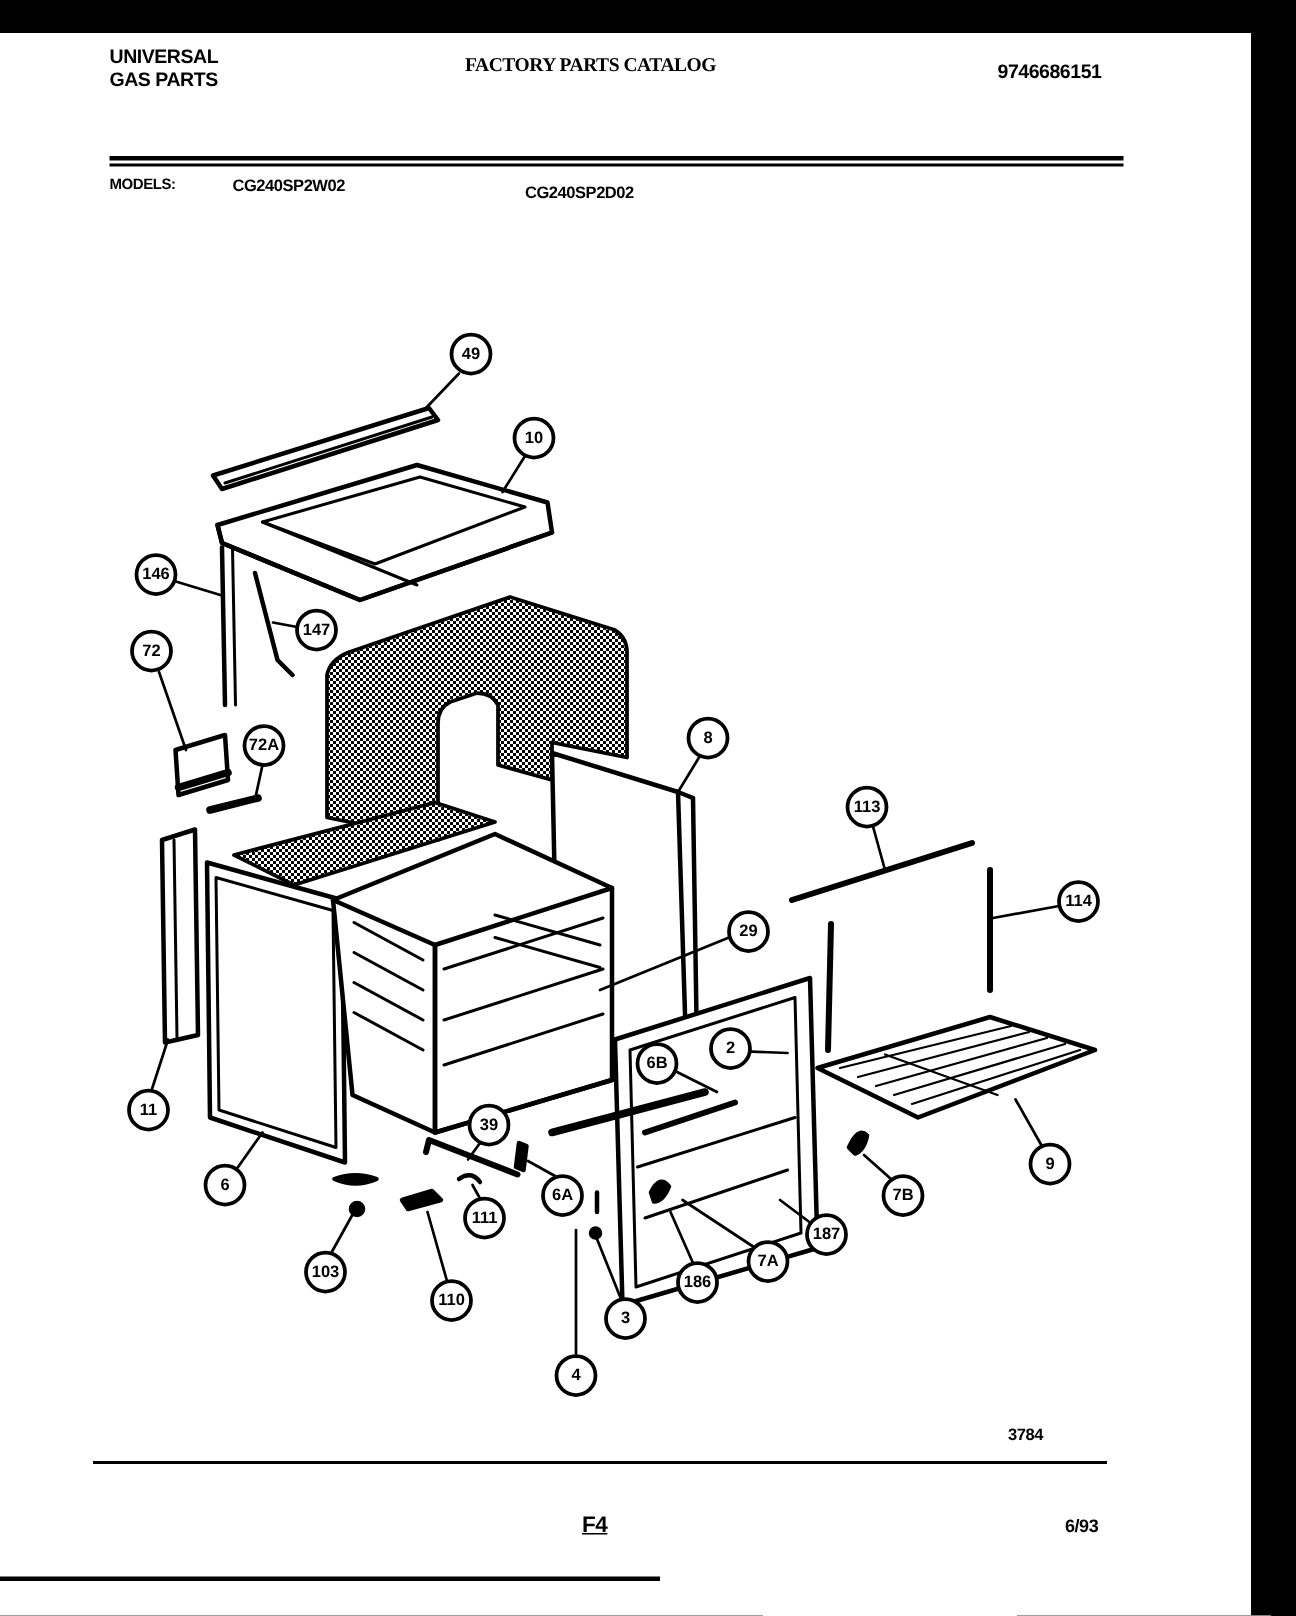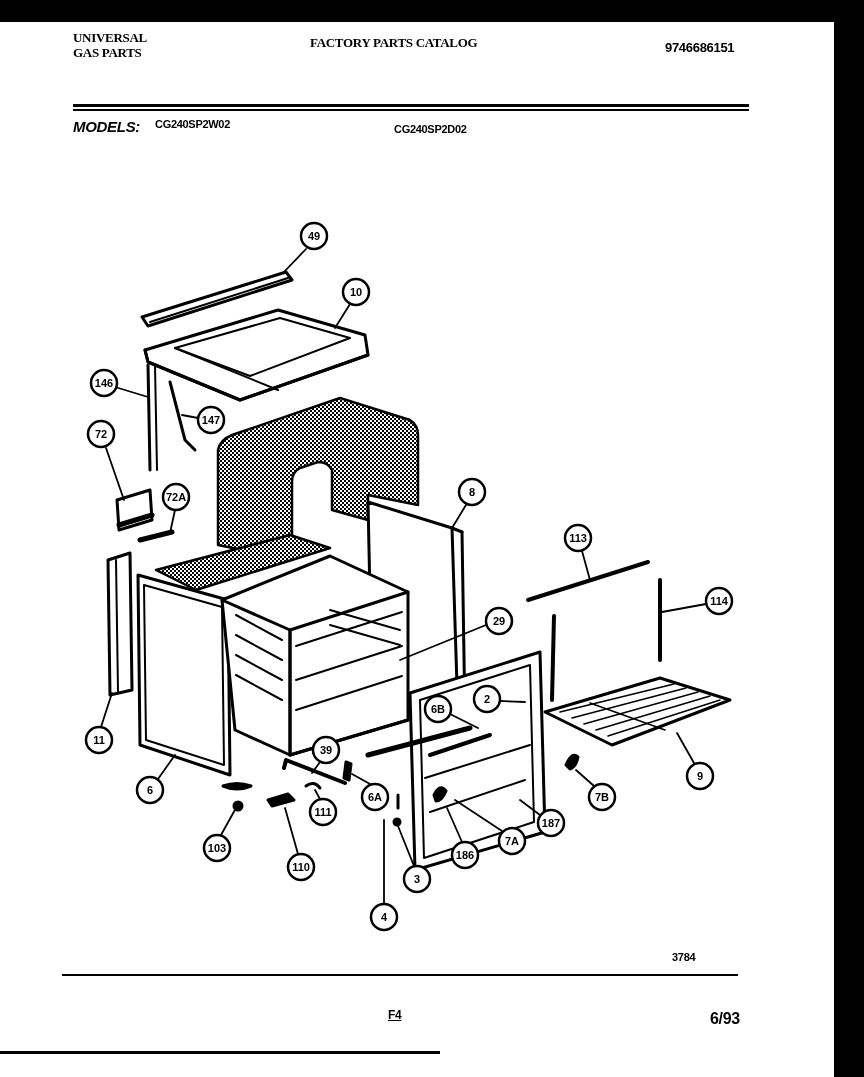--- a/index.html
+++ b/index.html
@@ -1,33 +1,33 @@
 <!DOCTYPE html>
 <html><head>
 <meta charset="utf-8">
 <style>
   html, body { margin:0; padding:0; }
   body { width:864px; height:1077px; background:#000; position:relative; overflow:hidden;
          font-family:"Liberation Sans", sans-serif; }
   .page { position:absolute; left:0; top:22px; width:834px; height:1055px; background:#fff; }
   .hdr { position:absolute; font-weight:bold; color:#000; font-size:13px; letter-spacing:-0.3px; }
-  .brand { left:73px; top:30px; line-height:15px;font-family:Liberation Serif, serif; }
+  .brand { left:73px; top:30px; line-height:15px; }
   .title { left:310px; top:35px;font-family:Liberation Serif, serif; }
   .catno { left:665px; top:40px; }
   .rule-top { position:absolute; left:73px; top:104px; width:676px; height:3px; background:#000; }
   .rule-top2 { position:absolute; left:73px; top:109px; width:676px; height:2px; background:#000; }
-  .models-lbl { left:73px; top:118px; font-size:15px;font-style:italic; }
+  .models-lbl { left:73px; top:118px; font-size:10px; }
   .model1 { left:155px; top:118px; font-size:11px; }
-  .model2 { left:350px; top:123px; font-size:11px;margin-left:44px; }
+  .model2 { left:350px; top:123px; font-size:11px; }
   .diag { position:absolute; left:0; top:0; }
   .callout-txt { font-family:"Liberation Sans", sans-serif; font-weight:bold; font-size:11px; text-anchor:middle; dominant-baseline:central; }
   .fig-no { left:672px; top:951px; font-size:11px; }
   .rule-bot { position:absolute; left:62px; top:974px; width:676px; height:2px; background:#000; }
-  .page-no { left:388px; top:1008px; font-size:12px;text-decoration:underline; }
-  .date { left:710px; top:1010px; font-size:16px; }
+  .page-no { left:388px; top:1008px; font-size:15px;text-decoration:underline; }
+  .date { left:710px; top:1010px; font-size:12px; }
   .rule-foot { position:absolute; left:0; top:1051px; width:440px; height:3px; background:#000; }
 </style>
 </head>
 <body>
 
 <div class="page"></div>
 
 <div class="hdr brand">
   <div>UNIVERSAL</div>
   <div>GAS PARTS</div>

